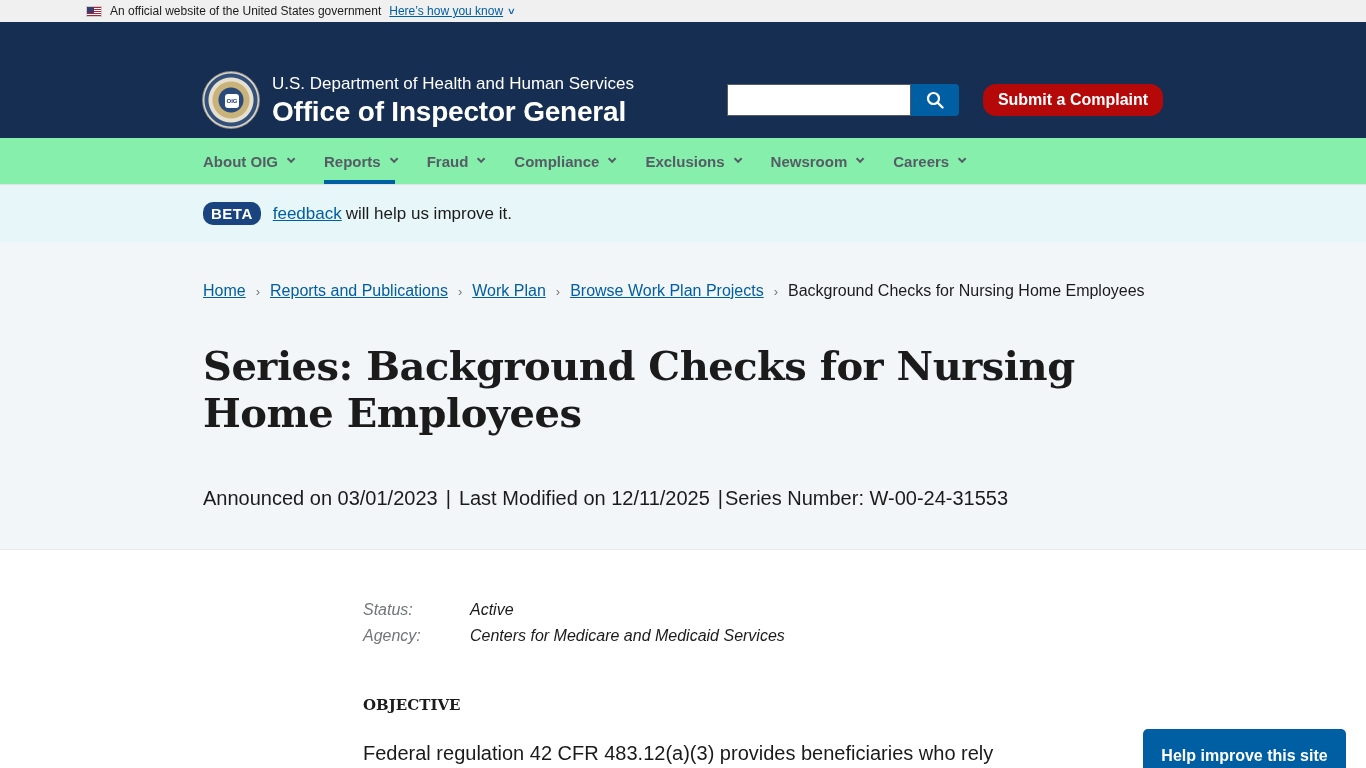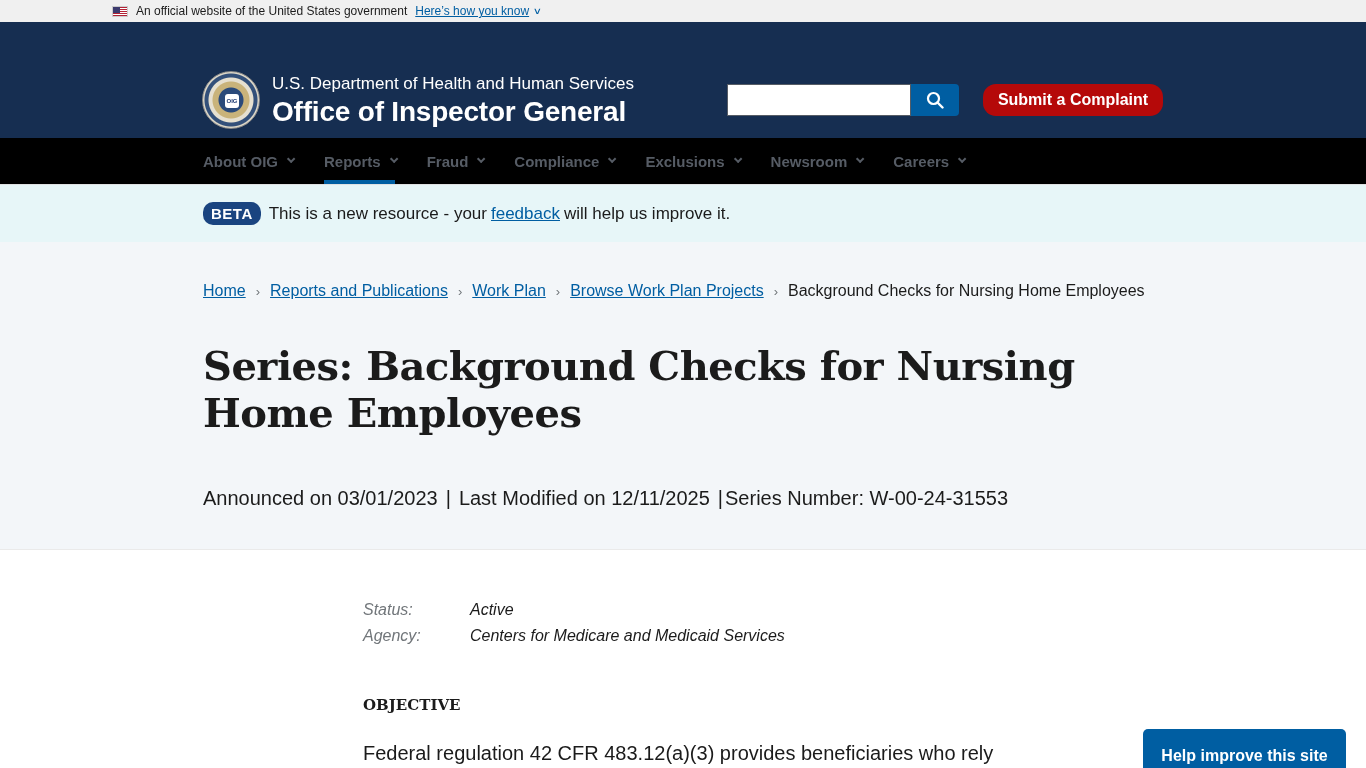--- a/index.html
+++ b/index.html
@@ -1,39 +1,39 @@
 <!DOCTYPE html>
 <html><head>
 <meta charset="utf-8">
 <style>
   * { box-sizing: border-box; margin: 0; padding: 0; }
   html, body { width: 1366px; height: 768px; overflow: hidden; }
   body { font-family: "Liberation Sans", "DejaVu Sans", sans-serif; background: #ffffff; color: #1b1b1b; position: relative; }
   a { color: #005ea2; }
 
   
-  .gov-banner { height: 22px; background: #f0f0f0; display: flex; align-items: center; padding-left: 112px; font-size: 12px; color: #1b1b1b; }
+  .gov-banner { height: 22px; background: #f0f0f0; display: flex; align-items: center; padding-left: 86px; font-size: 12px; color: #1b1b1b; }
   .flag { width: 16px; height: 11px; margin-right: 8px; position: relative; background: repeating-linear-gradient(to bottom, #b22234 0, #b22234 1px, #fff 1px, #fff 2px); border: 0.5px solid #ccc; }
   .flag::before { content: ""; position: absolute; left: 0; top: 0; width: 7px; height: 6px; background: #3c3b6e; }
   .gov-banner .how { margin-left: 8px; color: #005ea2; text-decoration: underline; }
   .gov-banner .chev { margin-left: 5px; color: #005ea2; font-size: 9px; display: inline-block; transform: scaleX(1.4); }
 
   
   .header { height: 116px; background: #162e51; position: relative; }
   .seal { position: absolute; left: 202px; top: 49px; width: 58px; height: 58px; border-radius: 50%; background: radial-gradient(circle at 50% 50%, #2a4a7a 0 12px, #c9b37a 13px 18px, #e6e0d0 19px 22px, #33507a 23px 26px, #dcd7c8 27px 29px); border: 1px solid #8a8a8a; }
   .seal-center { position: absolute; left: 22px; top: 22px; width: 14px; height: 14px; background: #fff; border-radius: 3px; font-size: 6px; color: #1a3770; font-weight: bold; text-align: center; line-height: 14px; }
   .brand-sub { position: absolute; left: 272px; top: 52px; color: #ffffff; font-size: 17px; }
   .brand-title { position: absolute; left: 272px; top: 74px; color: #ffffff; font-size: 28px; font-weight: bold; letter-spacing: -0.2px; }
   .search-wrap { position: absolute; left: 727px; top: 62px; display: flex; }
   .search-input { width: 184px; height: 32px; border: 1px solid #565c65; background: #fff; font-size: 15px; padding: 0 6px; outline: none; }
   .search-btn { width: 48px; height: 32px; background: #005ea2; border: none; border-radius: 0 4px 4px 0; display: flex; align-items: center; justify-content: center; }
   .complaint-btn { position: absolute; left: 983px; top: 62px; width: 180px; height: 32px; background: #b50909; color: #fff; border: none; border-radius: 13px; font-family: "Liberation Sans", sans-serif; font-size: 16px; font-weight: bold; }
 
   
-  .nav { height: 47px; background: #000000; border-bottom: 1px solid #dfe1e2; position: relative; display: flex; padding-left: 203px; }
+  .nav { height: 47px; background: #86efac; border-bottom: 1px solid #dfe1e2; position: relative; display: flex; padding-left: 203px; }
   .nav-item { position: relative; height: 46px; display: flex; align-items: center; margin-right: 32px; font-size: 15px; font-weight: bold; color: #565c65; }
   .nav-item .chev { margin-left: 8px; width: 6px; height: 6px; border-right: 2px solid #565c65; border-bottom: 2px solid #565c65; transform: rotate(45deg) translateY(-3px); }
   .nav-item.active::after { content: ""; position: absolute; left: 0; right: 0; bottom: 0; height: 4px; background: #005ea2; }
 
   
   .beta { height: 57px; background: #e7f6f8; display: flex; align-items: center; padding-left: 203px; font-size: 17px; color: #1b1b1b; }
   .beta-badge { background: #1a4480; color: #fff; font-weight: bold; font-size: 15px; padding: 3px 8px; border-radius: 10px; margin-right: 8px; letter-spacing: 0.5px; }
   .beta a { color: #005ea2; text-decoration: underline; margin: 0 4px; }
 
   
@@ -112,21 +112,20 @@
     <span class="chev"></span>
   </div>
   <div class="nav-item">
     <span>Careers</span>
     <span class="chev"></span>
   </div>
 </div>
 
 <div class="beta">
   <span class="beta-badge">BETA</span>
-  <span>This is a new resource - your</span>
   <a>feedback</a>
   <span>will help us improve it.</span>
 </div>
 
 <div class="hero">
   <nav class="breadcrumb">
     <a>Home</a>
     <span class="crumb-sep">›</span>
     <a>Reports and Publications</a>
     <span class="crumb-sep">›</span>

